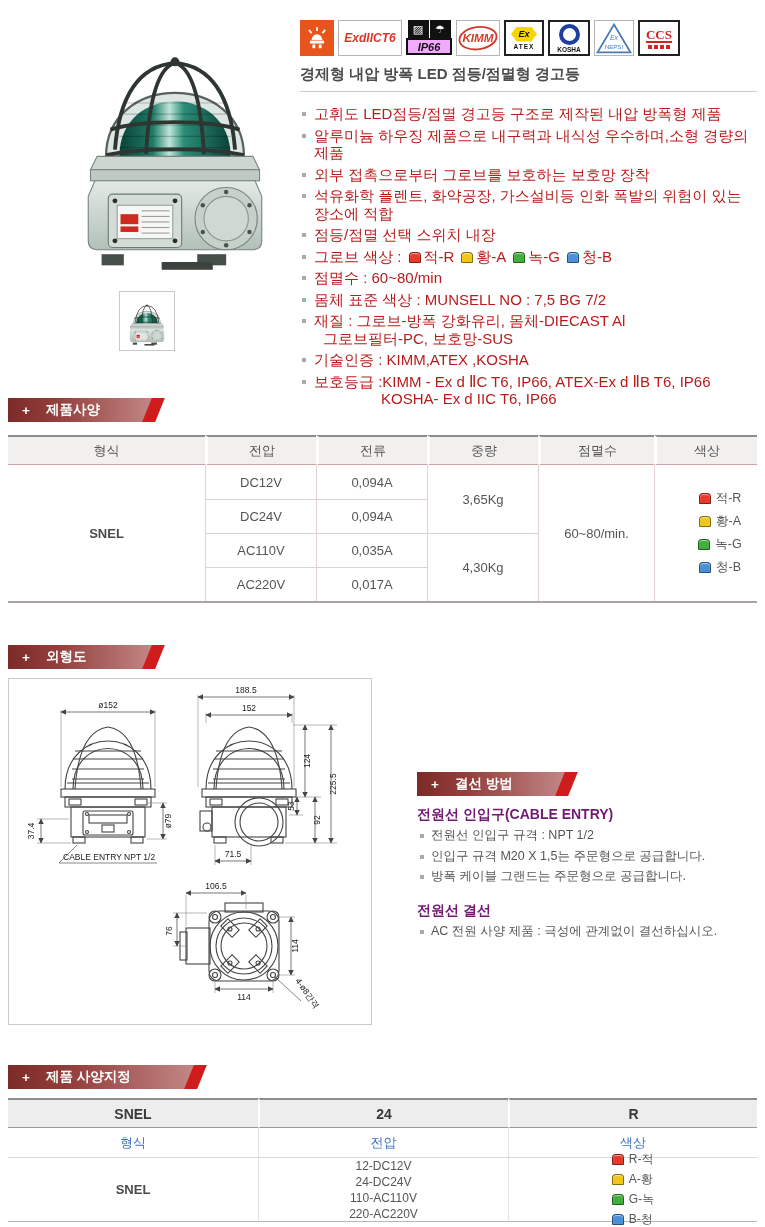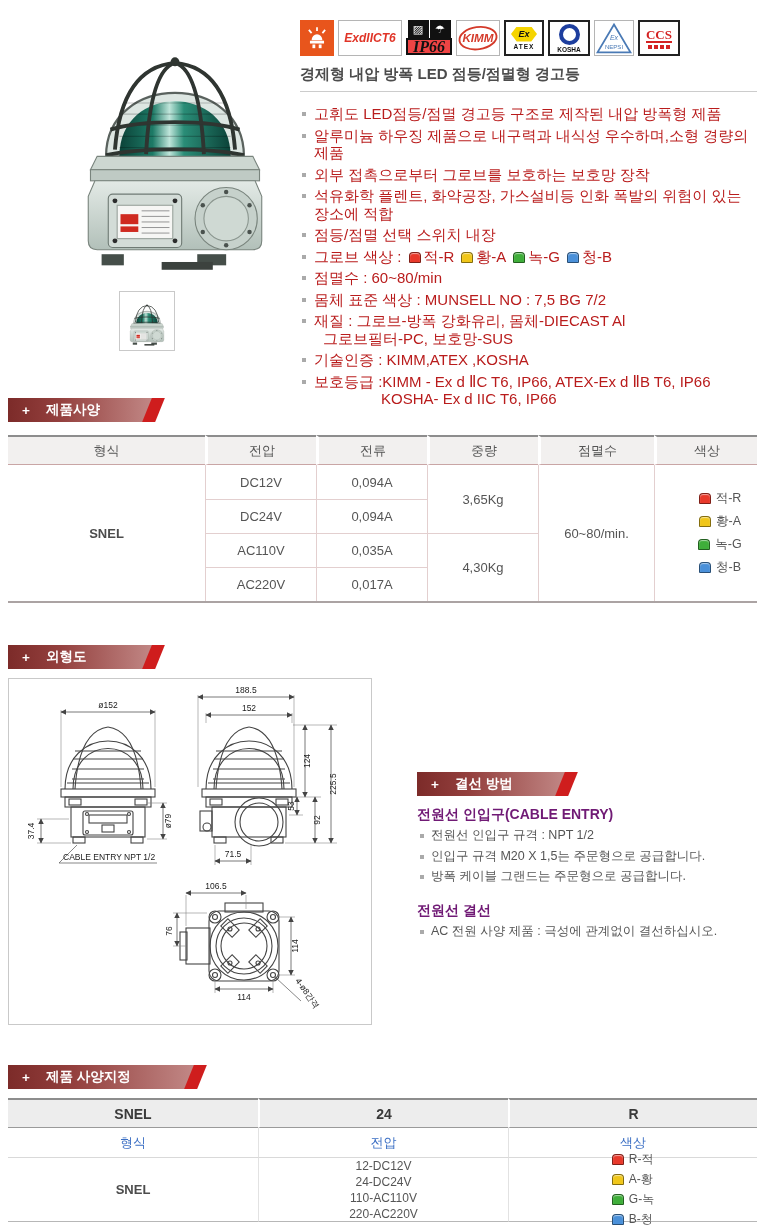--- a/index.html
+++ b/index.html
@@ -18,21 +18,21 @@
   .top-right{position:absolute;left:300px;top:20px;width:457px;}
   .cert-row{display:flex;gap:4px;height:36px;align-items:stretch;}
   .cert{border:1px solid #999;background:#fff;display:flex;align-items:center;justify-content:center;box-sizing:border-box;}
   .cert-beacon{width:34px;background:#e8551c;border:none;}
   .cert-beacon svg{width:26px;height:28px;}
   .cert-exd{width:64px;border-color:#b5b5b5;color:#e03427;font-weight:bold;font-style:italic;font-size:12px;}
   .cert-ip66{width:46px;border:none;flex-direction:column;justify-content:flex-start;gap:0;}
   .ip66-top{display:flex;gap:1px;}
   .ip66-sq{width:21px;height:18px;background:#111;color:#fff;font-size:11px;display:flex;align-items:center;justify-content:center;}
   .ip66-label{box-sizing:border-box;width:100%;height:17px;border:2px solid #111;font-weight:bold;font-style:italic;
-              font-size:16px;color:#111;display:flex;align-items:center;justify-content:center;background:#ef4444;font-family:Liberation Serif, serif;}
+              font-size:11px;color:#111;display:flex;align-items:center;justify-content:center;background:#f0abfc;}
   .cert-kimm{width:44px;border-color:#b5b5b5;}
   .cert-atex{width:40px;border:2px solid #222;flex-direction:column;gap:1px;}
   .hex{width:26px;height:15px;background:#f5d400;clip-path:polygon(22% 0,78% 0,100% 50%,78% 100%,22% 100%,0 50%);
        display:flex;align-items:center;justify-content:center;font-weight:bold;font-style:italic;font-size:9px;color:#111;}
   .atex-label{font-size:6.5px;font-weight:bold;color:#111;letter-spacing:1px;}
   .cert-kosha{width:42px;border:2px solid #222;flex-direction:column;gap:1px;}
   .kosha-ring{width:13px;height:13px;border-radius:50%;border:4px solid #1d3e9e;}
   .kosha-label{font-size:6.5px;font-weight:bold;color:#111;}
   .cert-nepsi{width:40px;border-color:#b5b5b5;}
   .cert-ccs{width:42px;border:2px solid #222;flex-direction:column;}

